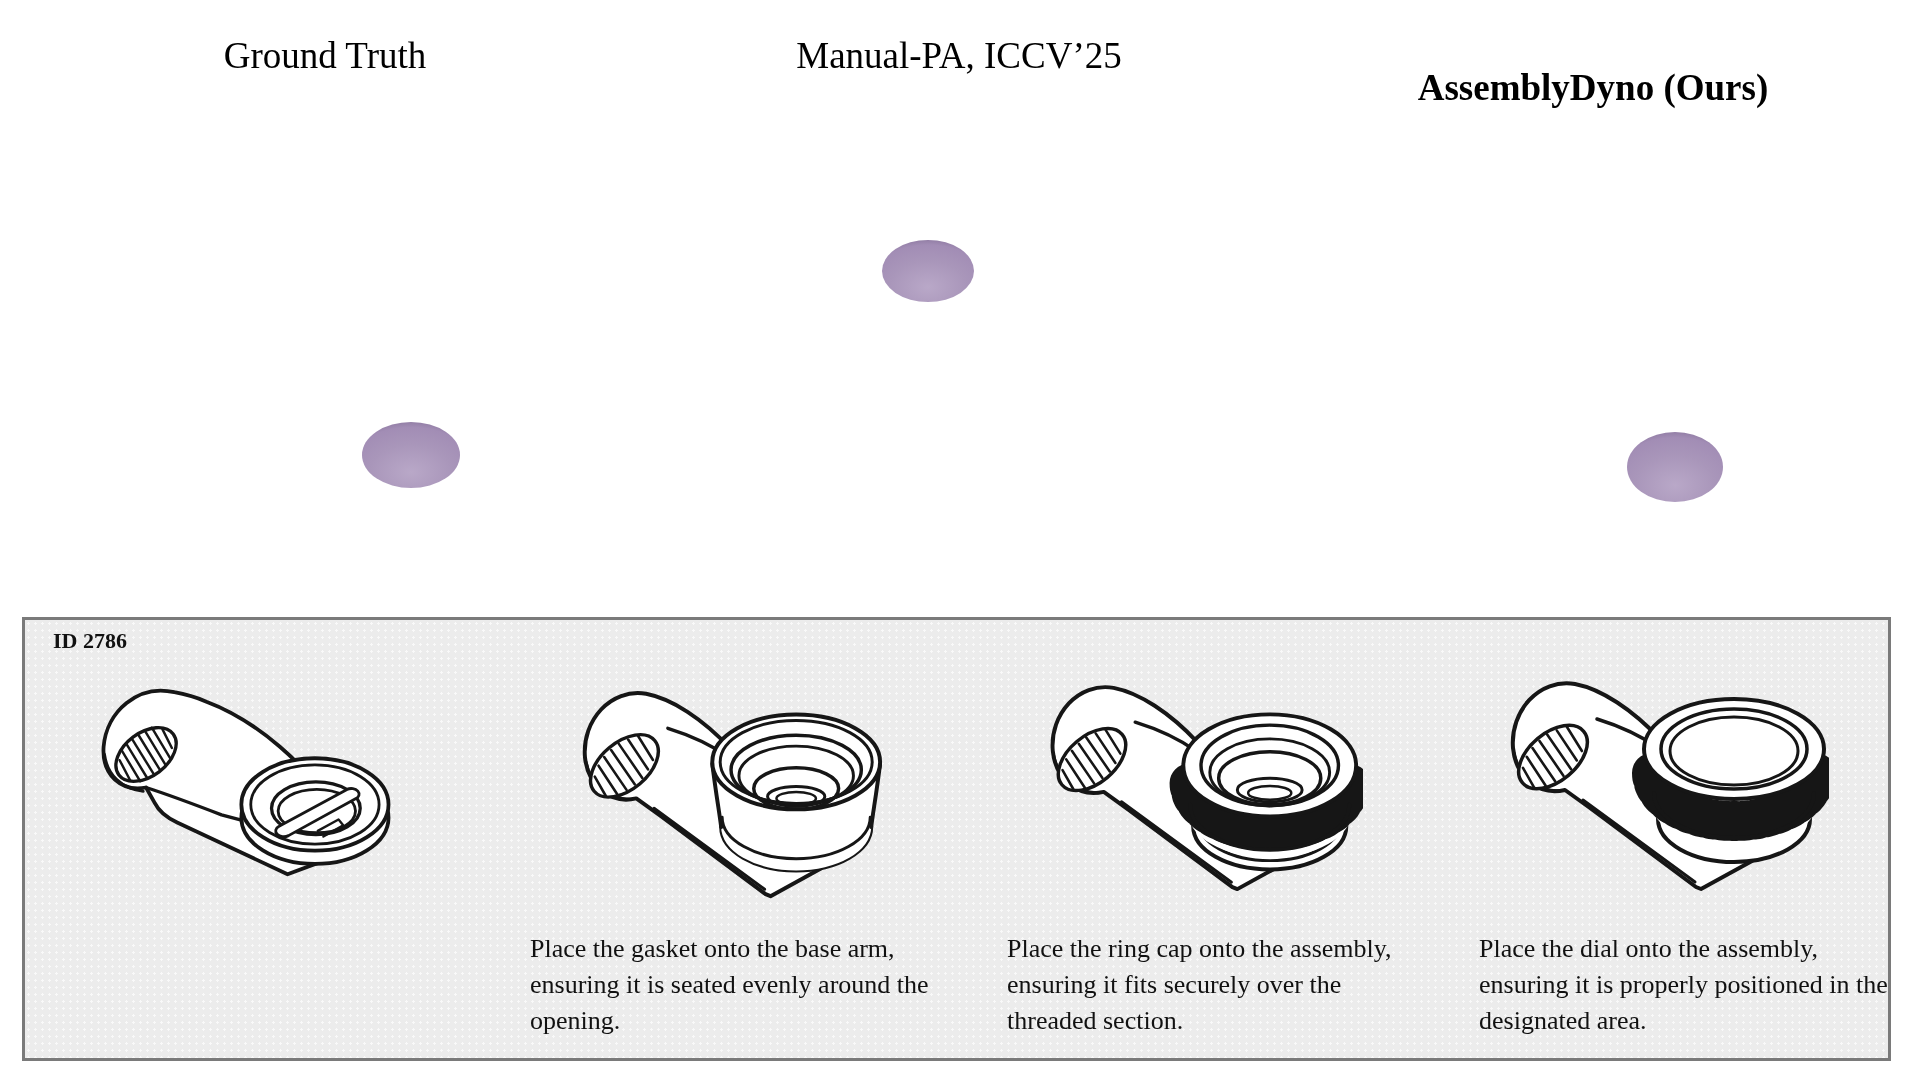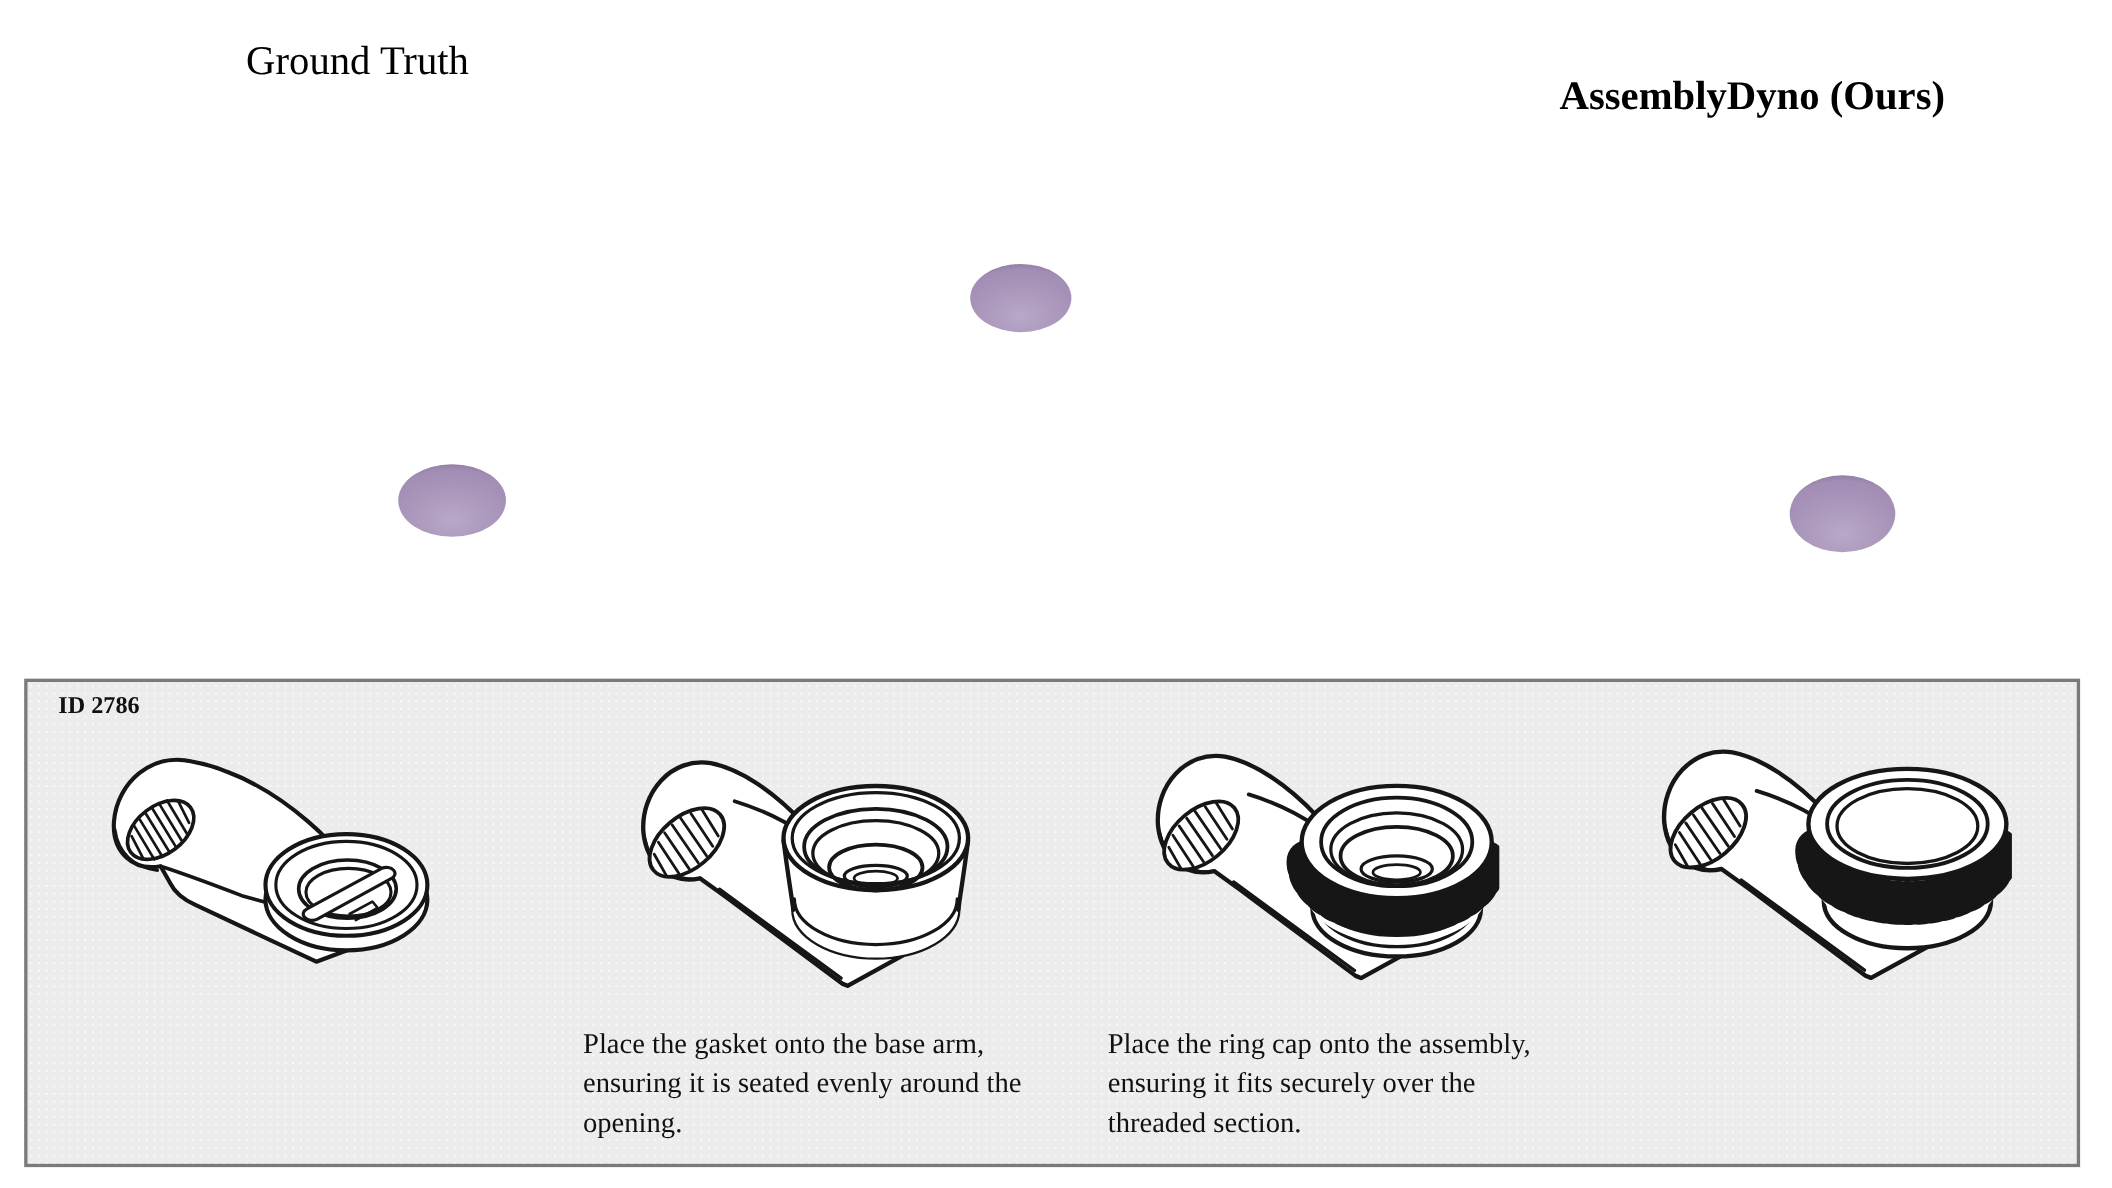--- a/index.html
+++ b/index.html
@@ -32,20 +32,21 @@
     position:absolute;top:311px;width:430px;font-size:26px;line-height:36px;color:#111;
   }
   svg .ln{stroke:#161616;fill:none;stroke-linecap:round;stroke-linejoin:round;}
 </style>
 </head>
 <body>
 
 <div id="canvas">
 
   <div class="col-header" style="left:325px">Ground Truth</div>
+  <div class="col-header" style="left:959px">Manual-PA, ICCV’25</div>
   <div class="col-header bold" style="left:1593px">AssemblyDyno (Ours)</div>
 
   <div class="part-disc" style="left:362px;top:422px;width:98px;height:66px"></div>
   <div class="part-disc" style="left:882px;top:240px;width:92px;height:62px"></div>
   <div class="part-disc" style="left:1627px;top:432px;width:96px;height:70px"></div>
 
   <div class="panel">
     <div class="panel-id">ID 2786</div>
 
     <svg class="fig" style="left:66px;top:59px" width="312" height="217" viewBox="0 0 330 230">
@@ -165,15 +166,16 @@
         <path stroke-width="40" stroke-dasharray="4.5 6.8" d="M 153,104 A 82,48 0 0 0 317,104"></path>
         <path stroke-width="4" d="M 155,124 A 80,45 0 0 0 315,124"></path>
         <ellipse cx="235" cy="80" rx="90" ry="50" fill="#fff" stroke-width="4"></ellipse>
         <ellipse cx="235" cy="80" rx="73" ry="40" stroke-width="3.5"></ellipse>
         <ellipse cx="235" cy="82" rx="64" ry="34" stroke-width="3" fill="#fff"></ellipse>
       </g>
     </svg>
 
     <div class="caption" style="left:982px">Place the ring cap onto the assembly, ensuring it fits securely over the threaded section.</div>
     <div class="caption" style="left:505px">Place the gasket onto the base arm, ensuring it is seated evenly around the opening.</div>
+    <div class="caption" style="left:1454px">Place the dial onto the assembly, ensuring it is properly positioned in the designated area.</div>
   </div>
 
 </div>
 
 </body></html>

